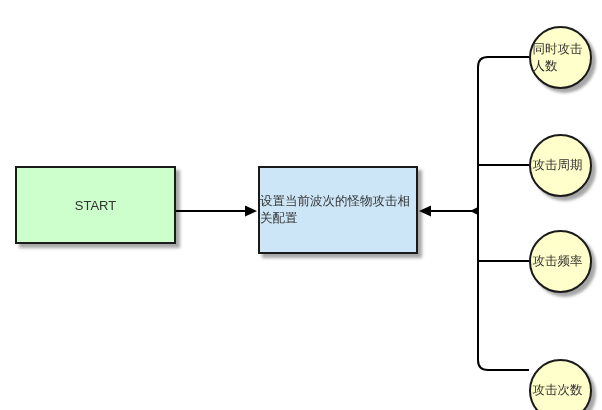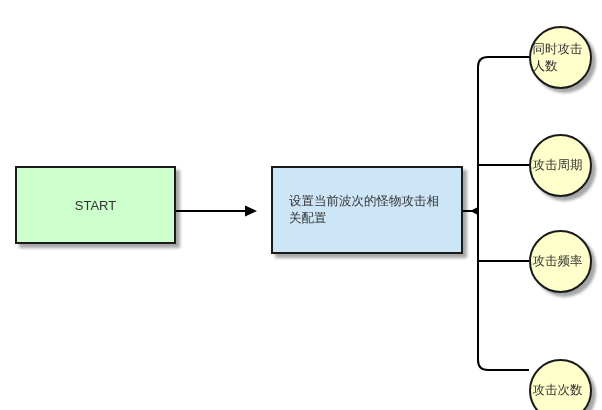--- a/index.html
+++ b/index.html
@@ -40,25 +40,24 @@
     box-shadow: 4px 4px 3px rgba(0, 0, 0, 0.35);
   }
   .start-node {
     left: 15px; top: 166px;
     width: 161px; height: 78px;
     background: var(--start-fill, #ccffcc);
     font-size: 13px;
   }
   .config-node {
     left: 258px; top: 166px;
-    width: 192px; height: 88px;
+    width: 160px; height: 88px;
     background: var(--config-fill, #cde6f7);
     font-size: 12.5px;
     line-height: 1.4;
-    margin-left: 13px;
   }
   .config-node .label { width: 156px; }
   .param-circle {
     left: 529px;
     width: 63px; height: 63px;
     border-radius: 50%;
     background: var(--param-fill, #ffffcc);
     font-size: 12.5px;
     line-height: 1.3;
   }

